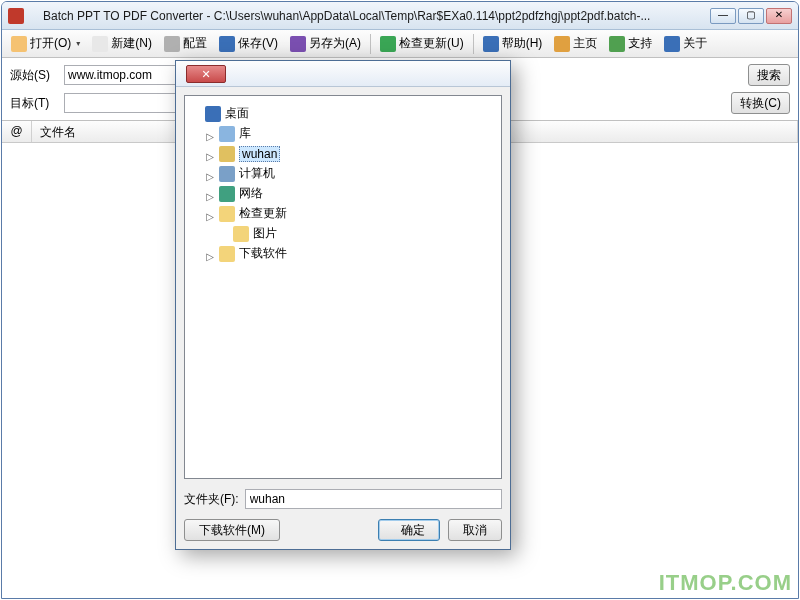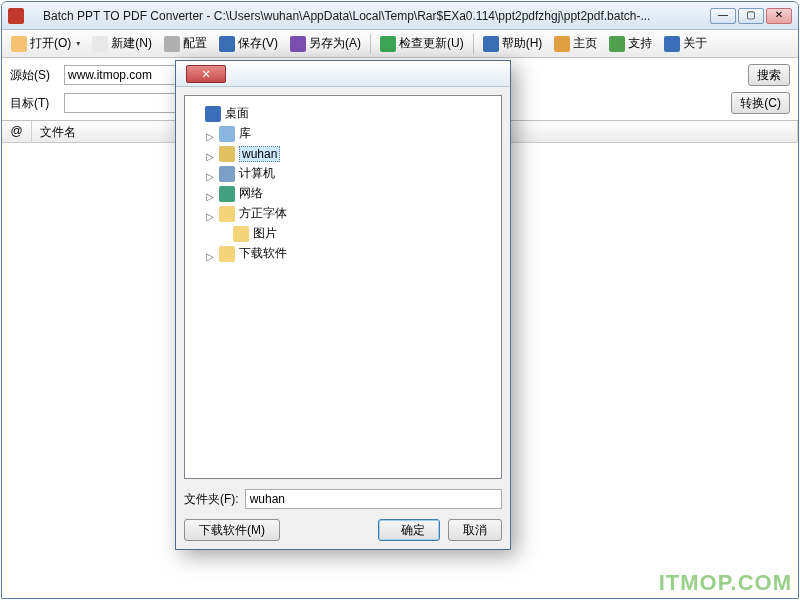--- a/index.html
+++ b/index.html
@@ -184,21 +184,21 @@
             <span class="lbl">计算机</span>
           </div>
           <div class="tree-node lvl2">
             <span class="exp">▷</span>
             <span class="ficon ic-net"></span>
             <span class="lbl">网络</span>
           </div>
           <div class="tree-node lvl2">
             <span class="exp">▷</span>
             <span class="ficon ic-folder"></span>
-            <span class="lbl">方正字体</span>
+            <span class="lbl">检查更新</span>
           </div>
           <div class="tree-node lvl3">
             <span class="exp"></span>
             <span class="ficon ic-folder"></span>
             <span class="lbl">图片</span>
           </div>
           <div class="tree-node lvl2">
             <span class="exp">▷</span>
             <span class="ficon ic-folder"></span>
             <span class="lbl">下载软件</span>

